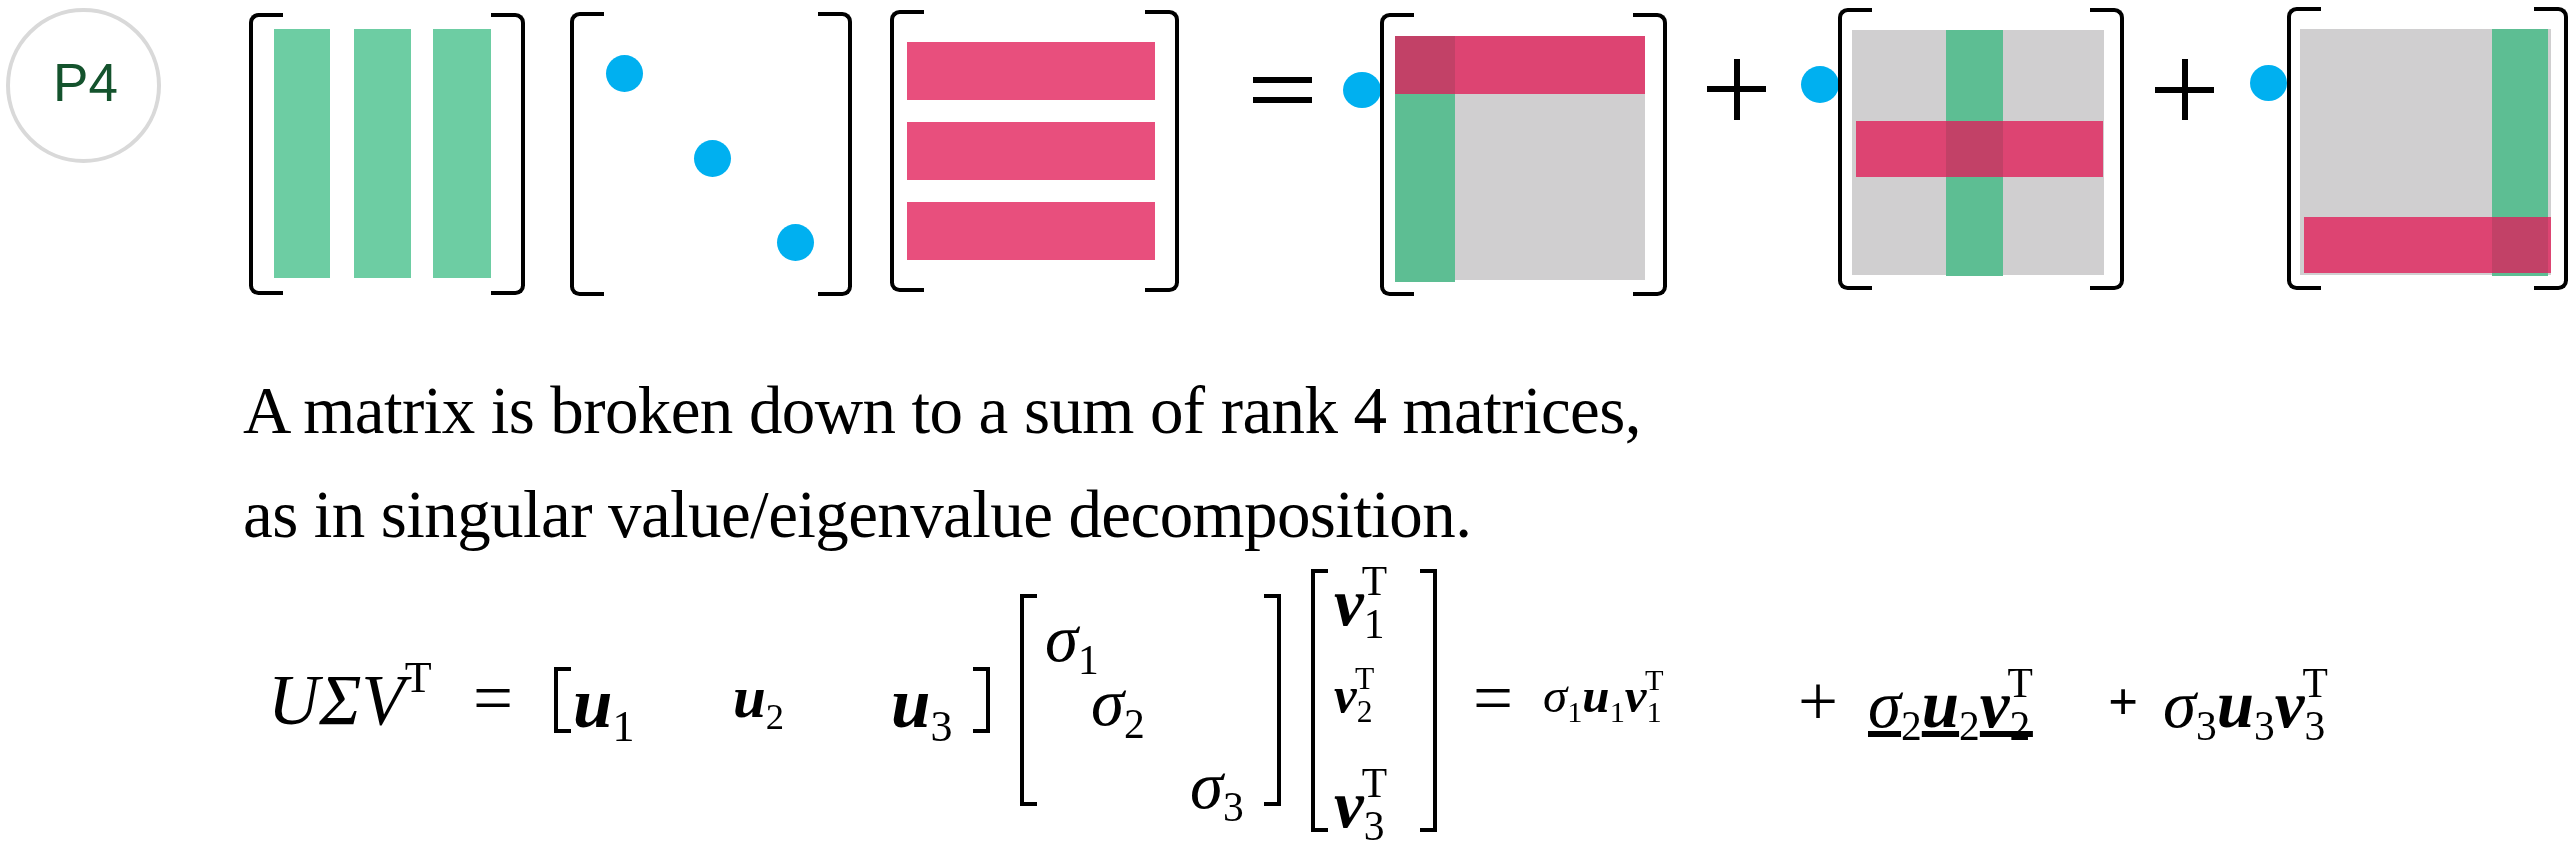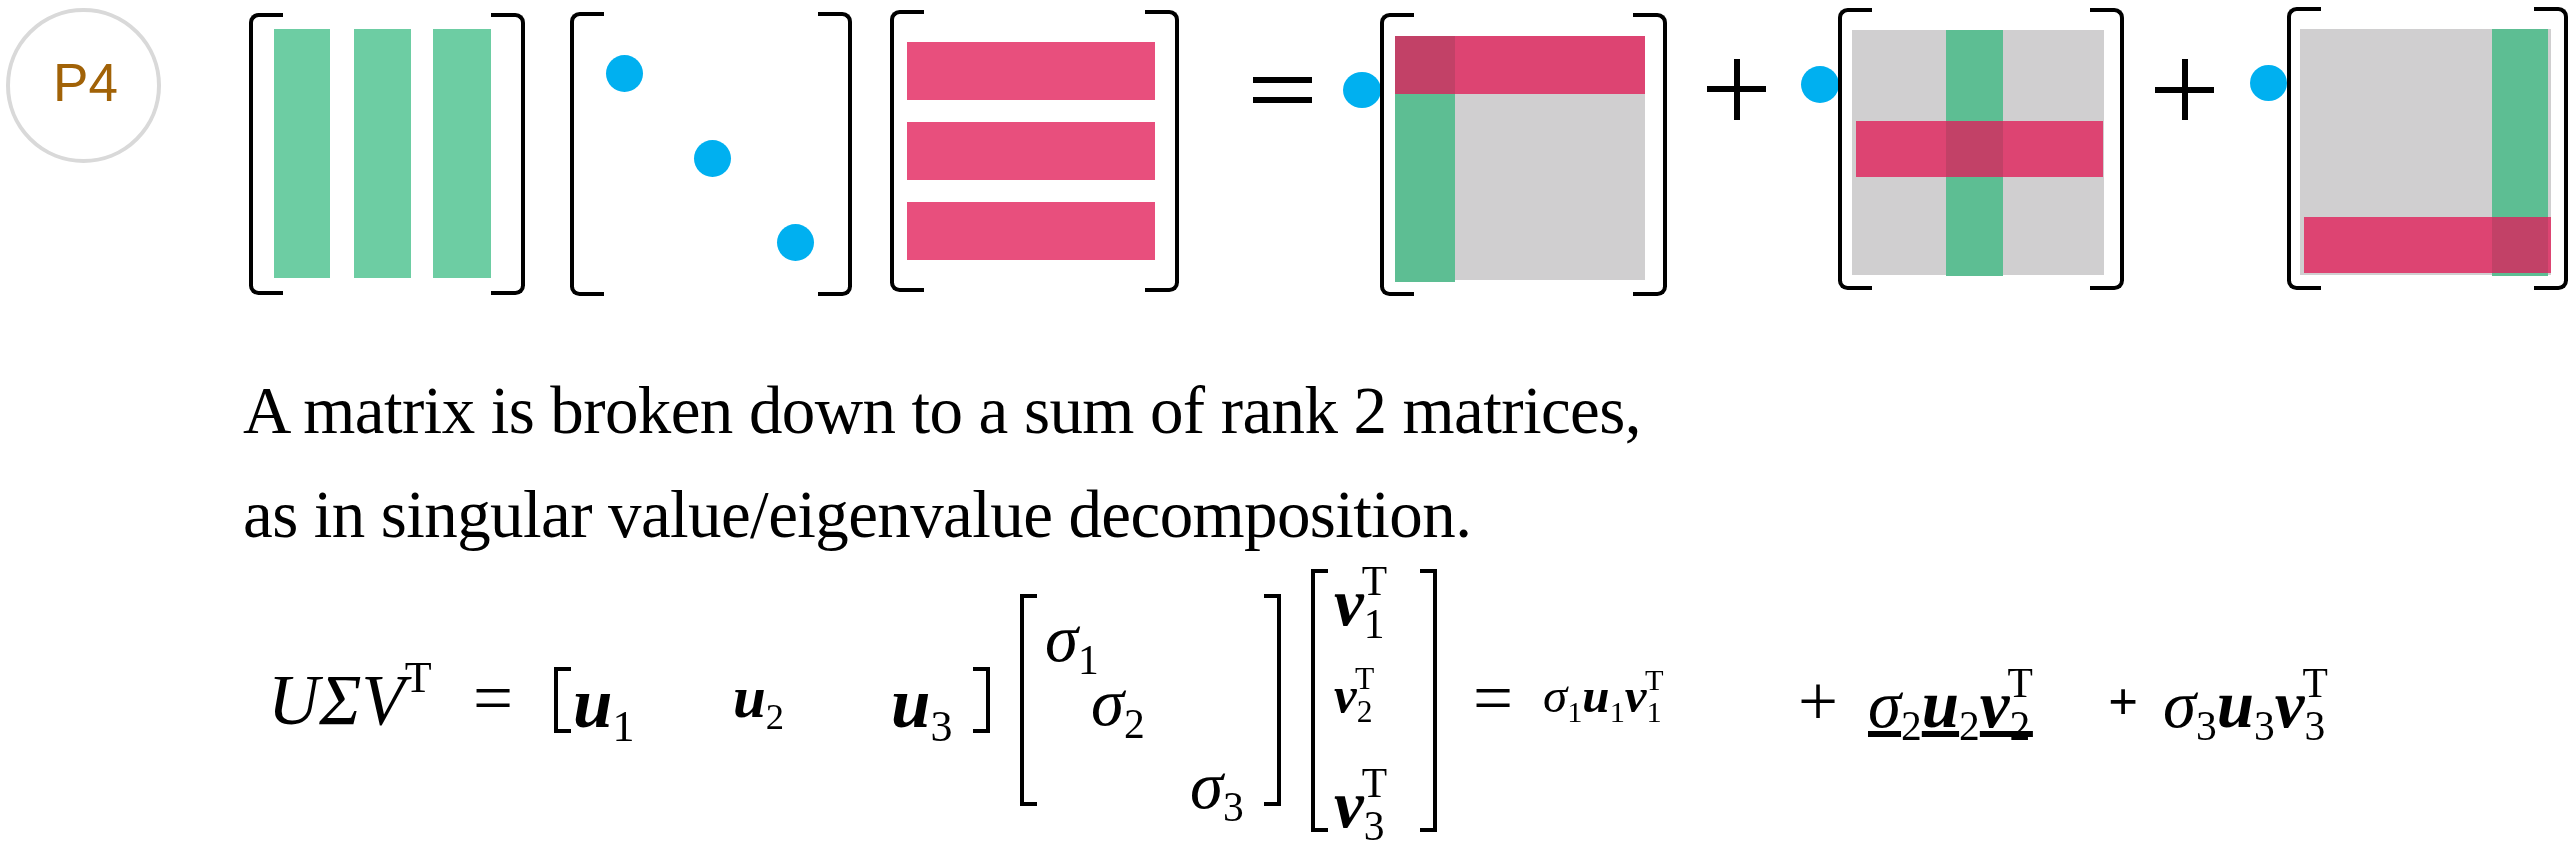--- a/index.html
+++ b/index.html
@@ -1,19 +1,19 @@
 <!DOCTYPE html>
 <html style="font-size:9.6px"><head>
 <meta charset="utf-8">
 <style>
   html, body { margin:0; padding:0; background:#ffffff; }
   body { width:2576px; height:854px; position:relative; overflow:hidden; }
   .abs { position:absolute; }
   .badge { left:6px; top:7.8px; width:147px; height:147px; border:4.2px solid #d9d9d9; border-radius:50%; }
-  .badge-label { position:absolute; left:4px; right:0; top:44px; text-align:center; font-family:"Liberation Sans", sans-serif; font-size:53px; color:#a16207; line-height:1; }
+  .badge-label { position:absolute; left:4px; right:0; top:44px; text-align:center; font-family:"Liberation Sans", sans-serif; font-size:53px; color:#14532d; line-height:1; }
   .bracket-l, .bracket-r { position:absolute; border:4.2px solid #000; width:30px; }
   .bracket-l { border-right:none; border-radius:9.6px 0 0 9.6px; }
   .bracket-r { border-left:none; border-radius:0 9.6px 9.6px 0; }
   .green { background:#6dcda3; position:absolute; }
   .green2 { background:#5dbe93; position:absolute; }
   .pink { background:#e84f7d; position:absolute; }
   .pink2 { background:rgba(222,62,110,0.96); position:absolute; }
   .gray { background:#d0cfd0; position:absolute; }
   .overlap { background:#c24167; position:absolute; }
   .dot { position:absolute; width:37px; height:37px; border-radius:50%; background:#00b0f0; }
@@ -90,21 +90,21 @@
 <div>
   <div class="dot" style="left:2250px;top:65px;width:37px;height:36px;"></div>
   <div class="bracket-l" style="left:2287px;top:6.6px;height:275px;"></div>
   <div class="bracket-r" style="left:2534px;top:6.6px;height:275px;"></div>
   <div class="gray" style="left:2300px;top:29px;width:251px;height:246px;"></div>
   <div class="green2" style="left:2492px;top:29px;width:56px;height:247px;"></div>
   <div class="pink2" style="left:2304px;top:217px;width:247px;height:56px;"></div>
   <div class="overlap" style="left:2492px;top:217px;width:56px;height:56px;"></div>
 </div>
 
-<div class="caption" style="top:377px;">A matrix is broken down to a sum of rank 2 matrices,</div>
+<div class="caption" style="top:377px;">A matrix is broken down to a sum of rank 4 matrices,</div>
 <div class="caption" style="top:453px;margin-top:28px;">as in singular value/eigenvalue decomposition.</div>
 
 <div>
 
   <div class="math it" style="left:268px;top:665px;font-size:71px;">
     <span>U</span><span>Σ</span><span>V</span><span class="sup">T</span>
   </div>
   <div class="math" style="left:473px;top:663px;font-size:71px;">=</div>
 
   <div class="mbr l" style="left:554px;top:667px;height:58px;"></div>

